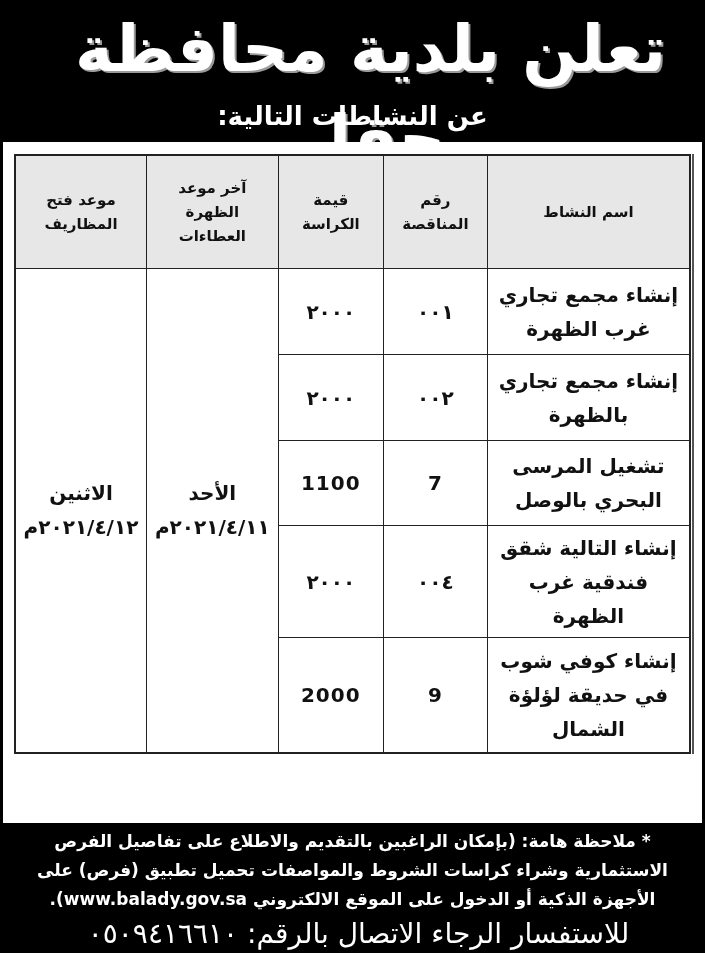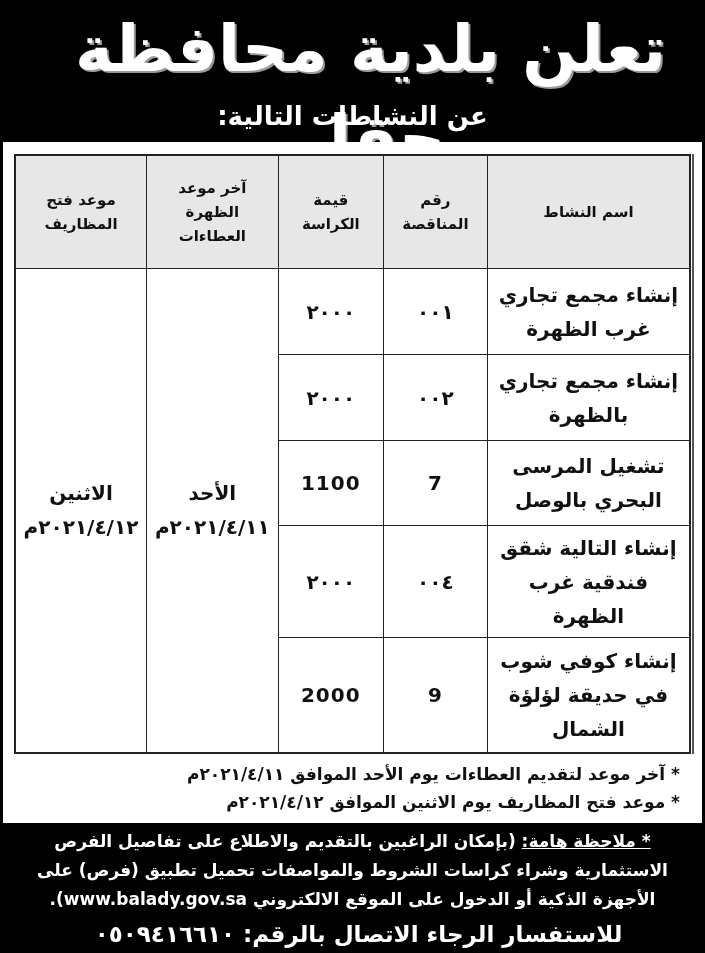--- a/index.html
+++ b/index.html
@@ -16,22 +16,22 @@
                font-weight:bold; color:#111; padding:0 6px; }
   table.grid th { background:#e7e7e7; font-size:15px; line-height:24px; height:112px; }
   table.grid td { font-size:20px; line-height:34px; }
   td.name { font-size:21px; }
   td.num { font-size:18px; letter-spacing:1px; }
   td.date { font-size:17px; line-height:28px; }
   .c1{width:225px}.c2{width:99px}.c3{width:103px}.c4{width:120px}.c5{width:119px}
   .notes { position:absolute; right:22px; top:618px; direction:rtl; text-align:right; font-weight:bold; font-size:17px; line-height:28px; color:#111; }
   .footer { position:absolute; left:0; top:823px; width:705px; height:130px; background:#000; color:#fff; direction:rtl; text-align:center; }
   .remark { position:absolute; left:10px; right:10px; top:4px; font-size:17px; font-weight:bold; line-height:29px; text-align:center; }
-  .remark .lbl { text-decoration:underline; }
-  .contact { position:absolute; left:12px; right:0; top:94px; font-size:23px; font-weight:bold; line-height:34px; }
+  .remark .lbl { }
+  .contact { position:absolute; left:12px; right:0; top:94px; font-size:28px; font-weight:normal; line-height:34px; }
   .ltr { direction:ltr; unicode-bidi:embed; }
 </style>
 </head>
 <body>
 
 <div class="hdr">
   <div class="title">تعلن بلدية محافظة حقل</div>
   <div class="subtitle">عن النشاطات التالية:</div>
 </div>
 
@@ -76,24 +76,20 @@
         <td class="num">٢٠٠٠</td>
       </tr>
       <tr style="height:115px">
         <td class="name">إنشاء كوفي شوب في حديقة لؤلؤة الشمال</td>
         <td class="num">9</td>
         <td class="num">2000</td>
       </tr>
     </tbody>
   </table>
 
-  <div class="notes">
-    <div>* آخر موعد لتقديم العطاءات يوم الأحد الموافق ٢٠٢١/٤/١١م</div>
-    <div>* موعد فتح المظاريف يوم الاثنين الموافق ٢٠٢١/٤/١٢م</div>
-  </div>
 </div>
 
 <div class="footer">
   <div class="remark">
     <span class="lbl">* ملاحظة هامة:</span>
     <span>(بإمكان الراغبين بالتقديم والاطلاع على تفاصيل الفرص الاستثمارية وشراء كراسات الشروط والمواصفات تحميل تطبيق (فرص) على الأجهزة الذكية أو الدخول على الموقع الالكتروني</span>
     <span class="ltr">www.balady.gov.sa</span><span>).</span>
   </div>
   <div class="contact">
     <span>للاستفسار الرجاء الاتصال بالرقم:</span>

